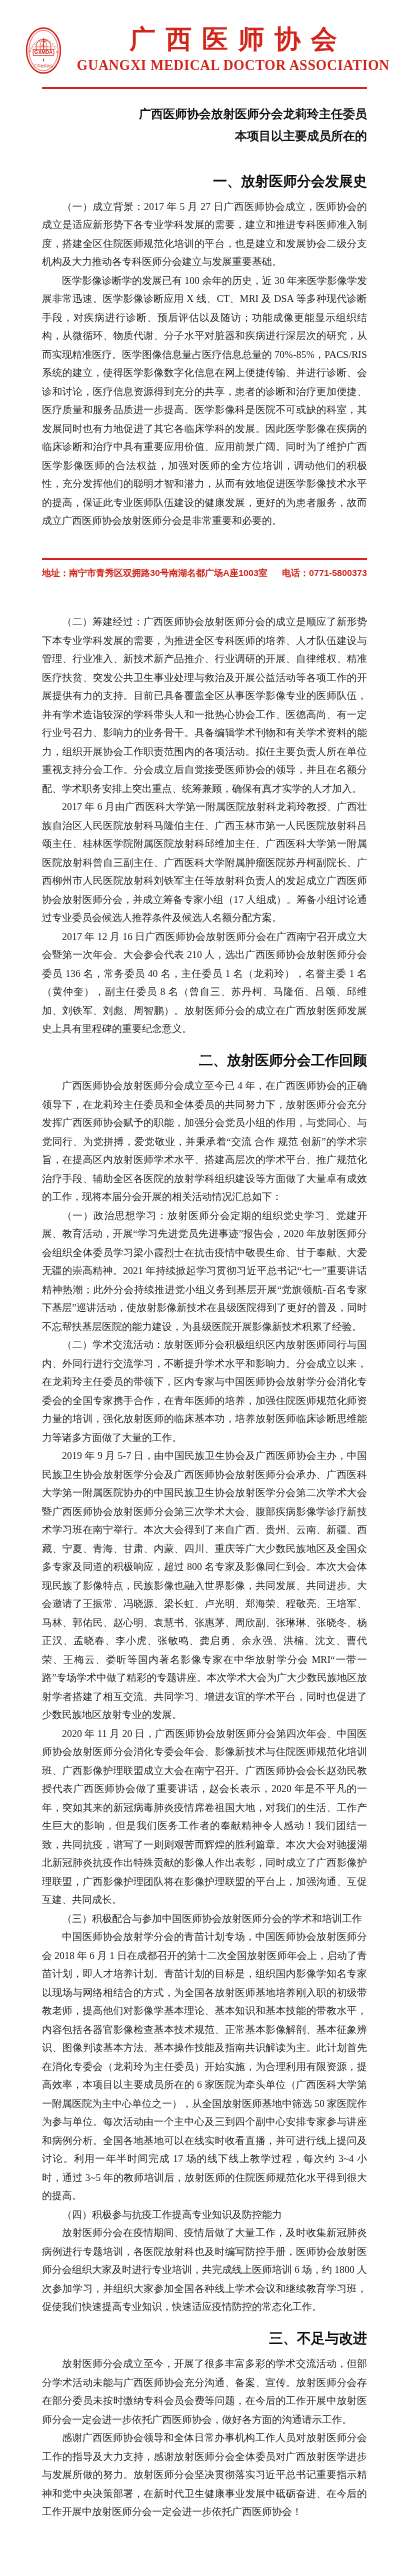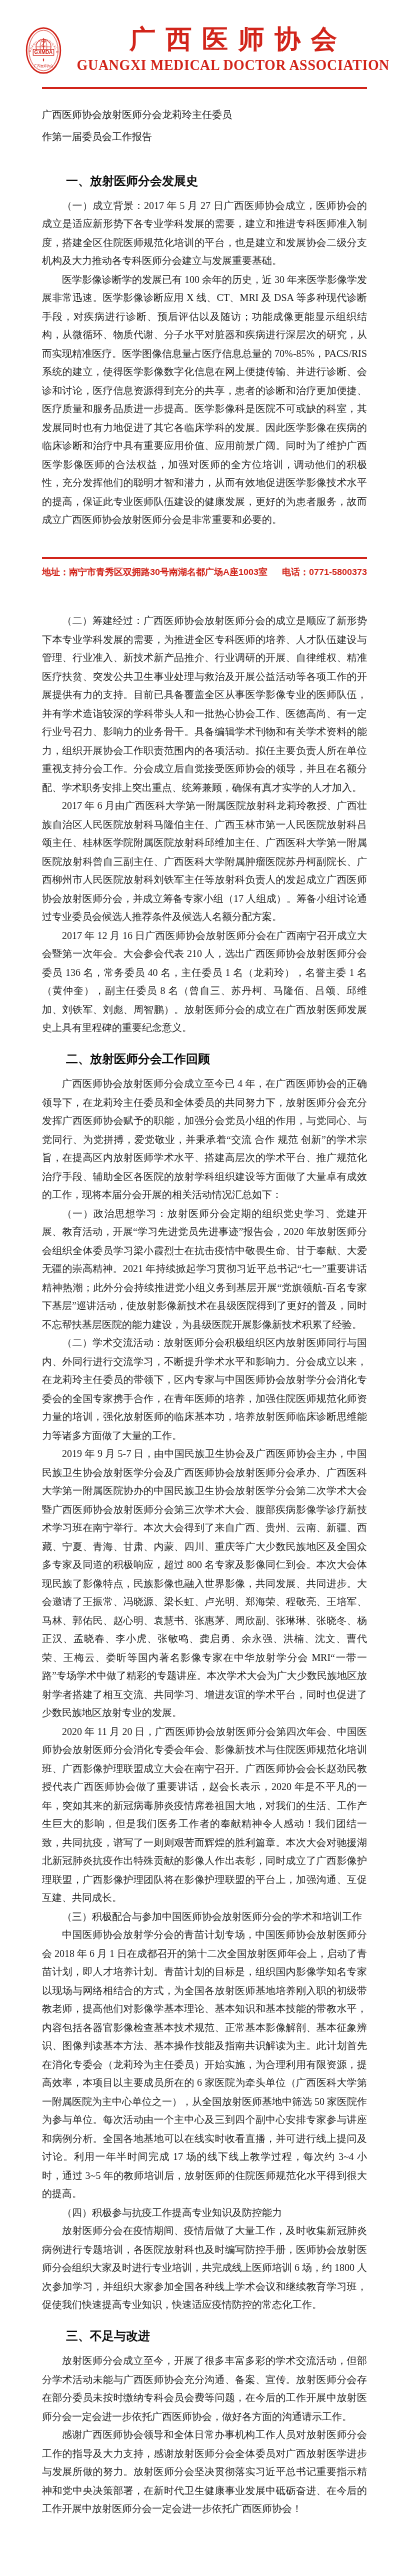--- a/index.html
+++ b/index.html
@@ -38,36 +38,37 @@
     font-weight:bold;
     font-size:14px;
     letter-spacing:0.3px;
     margin-top:3.1px;
     white-space:nowrap;
   }
   .red-rule{height:2.1px;margin:3.1px 0 0 0;}
   
   .doc-title{
     margin:15.5px 0 0 0;
-    text-align:left;
+    text-align:right;
     font-family:"Liberation Sans", sans-serif;
-    font-weight:normal;
-    font-size:10px;
+    font-weight:bold;
+    font-size:12px;
     line-height:21.6px;
     color:#111;
   }
   
   .report{margin-top:25px;}
   .sec-heading{
     font-family:"Liberation Sans", sans-serif;
     font-weight:bold;
-    font-size:12px;
+    font-size:14px;
     margin:13.4px 0 7.2px 0;
     text-indent:2em;
     color:#0e0e0e;
+    text-align:right;
   }
   .body-para{
     font-size:10px;
     line-height:18.5px;
     text-align:justify;
     text-indent:2em;
     margin:0;
     color:#1b1b1b;
   }
   
@@ -108,21 +109,21 @@
     <div class="brand">
       <div class="brand-zh" style="color:#d2251b;">广西医师协会</div>
       <div class="brand-en" style="color:#d2251b;">GUANGXI MEDICAL DOCTOR ASSOCIATION</div>
     </div>
   </header>
 
   <div class="red-rule" style="background:#d2251b;"></div>
 
   <h1 class="doc-title">
     <div>广西医师协会放射医师分会龙莉玲主任委员</div>
-    <div>作第一届委员会工作报告</div>
+    <div>本项目以主要成员所在的</div>
   </h1>
 
   <main class="report">
     <div id="content-page1">
         <h2 class="sec-heading">一、放射医师分会发展史</h2>
         <p class="body-para">（一）成立背景：2017 年 5 月 27 日广西医师协会成立，医师协会的成立是适应新形势下各专业学科发展的需要，建立和推进专科医师准入制度，搭建全区住院医师规范化培训的平台，也是建立和发展协会二级分支机构及大力推动各专科医师分会建立与发展重要基础。</p>
         <p class="body-para">医学影像诊断学的发展已有 100 余年的历史，近 30 年来医学影像学发展非常迅速。医学影像诊断应用 X 线、CT、MRI 及 DSA 等多种现代诊断手段，对疾病进行诊断、预后评估以及随访；功能成像更能显示组织结构，从微循环、物质代谢、分子水平对脏器和疾病进行深层次的研究，从而实现精准医疗。医学图像信息量占医疗信息总量的 70%-85%，PACS/RIS 系统的建立，使得医学影像数字化信息在网上便捷传输、并进行诊断、会诊和讨论，医疗信息资源得到充分的共享，患者的诊断和治疗更加便捷、医疗质量和服务品质进一步提高。医学影像科是医院不可或缺的科室，其发展同时也有力地促进了其它各临床学科的发展。因此医学影像在疾病的临床诊断和治疗中具有重要应用价值、应用前景广阔。同时为了维护广西医学影像医师的合法权益，加强对医师的全方位培训，调动他们的积极性，充分发挥他们的聪明才智和潜力，从而有效地促进医学影像技术水平的提高，保证此专业医师队伍建设的健康发展，更好的为患者服务，故而成立广西医师协会放射医师分会是非常重要和必要的。</p>
       </div>
 
     <div class="page-footer">

